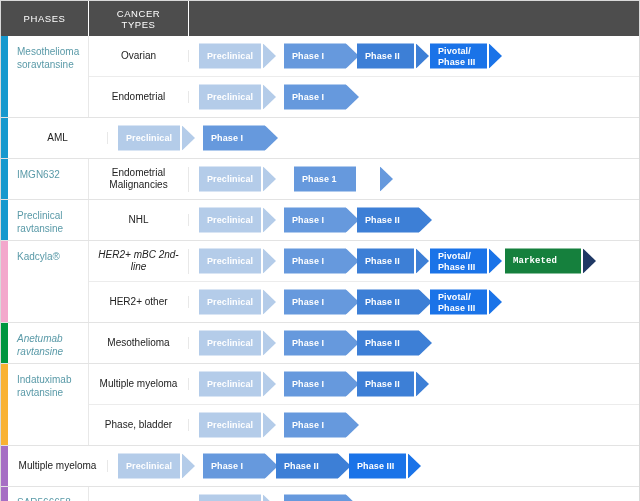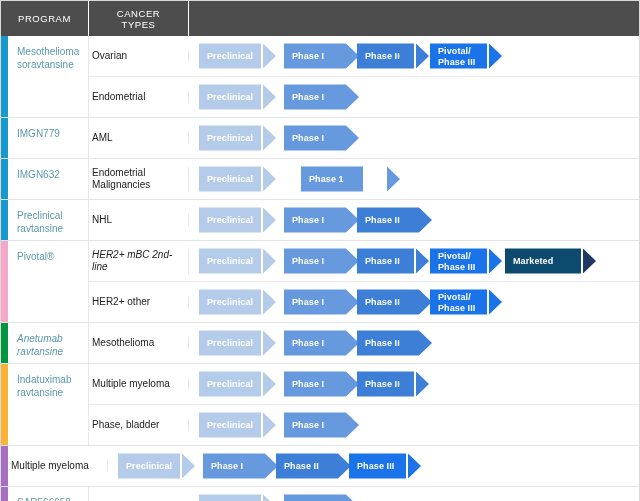--- a/index.html
+++ b/index.html
@@ -58,21 +58,21 @@
   .prog-row{
     display:flex;align-items:center;
     height:40px;flex:0 0 40px;
     border-bottom:1px solid #ececec;
   }
   .prog-row:last-child{border-bottom:none;}
 
   .cancer{
     width:100px;flex:0 0 100px;
     box-sizing:border-box;
-    text-align:left;
+    text-align:center;
     font-size:10px;line-height:12.5px;
     color:#222222;
     padding:0 3px;
     border-right:1px solid #e8e8e8;
   }
 
   .phases{
     flex:1;position:relative;height:100%;
   }
 
@@ -99,21 +99,21 @@
     width:13px;height:25px;
     clip-path:polygon(0 0,0 100%,100% 50%);
   }
 </style>
 </head>
 <body>
 
 <div id="pipeline">
 
   <div class="thead">
-    <div class="th th-program">PROGRAM</div>
+    <div class="th th-program">PHASES</div>
     <div class="th th-cancer" style="white-space:pre-line">CANCER
 TYPES</div>
   </div>
 
   <div class="tbody" id="tbody">
       <div class="prog-group">
         <div class="color-bar" style="background: rgb(23, 153, 206);"></div>
         <div class="prog-name" style="white-space: pre-line;">Mesothelioma
 soravtansine</div>
         <div class="prog-rows">
@@ -153,21 +153,20 @@
               <div class="bar" style="left: 95px;">
                 <div class="body" style="background: rgb(102, 153, 221); width: 62px;">Phase I</div>
                 <div class="tip" style="background: rgb(102, 153, 221);"></div>
               </div>
             </div>
           </div>
         </div>
       </div>
       <div class="prog-group">
         <div class="color-bar" style="background: rgb(23, 153, 206);"></div>
-        <div class="prog-name" style="white-space: pre-line;">IMGN779</div>
         <div class="prog-rows">
           <div class="prog-row">
             <div class="cancer" style="white-space: pre-line;">AML</div>
             <div class="phases">
               <div class="bar" style="left: 10px;">
                 <div class="body" style="background: rgb(180, 204, 233); width: 62px;">Preclinical</div>
                 <div class="gap"></div>
                 <div class="tip" style="background: rgb(180, 204, 233);"></div>
               </div>
               <div class="bar" style="left: 95px;">
@@ -184,21 +183,21 @@
         <div class="prog-rows">
           <div class="prog-row">
             <div class="cancer" style="white-space: pre-line;">Endometrial
 Malignancies</div>
             <div class="phases">
               <div class="bar" style="left: 10px;">
                 <div class="body" style="background: rgb(180, 204, 233); width: 62px;">Preclinical</div>
                 <div class="gap"></div>
                 <div class="tip" style="background: rgb(180, 204, 233);"></div>
               </div>
-              <div class="bar" style="left: 112px; gap: 24px;">
+              <div class="bar" style="left: 105px; gap: 24px;">
                 <div class="body" style="background: rgb(102, 153, 221); width: 62px;">Phase 1</div>
                 <div class="tip" style="background: rgb(102, 153, 221);"></div>
               </div>
             </div>
           </div>
         </div>
       </div>
       <div class="prog-group">
         <div class="color-bar" style="background: rgb(23, 153, 206);"></div>
         <div class="prog-name" style="white-space: pre-line;">Preclinical
@@ -219,21 +218,21 @@
               <div class="bar" style="left: 168px;">
                 <div class="body" style="background: rgb(61, 127, 214); width: 62px;">Phase II</div>
                 <div class="tip" style="background: rgb(61, 127, 214);"></div>
               </div>
             </div>
           </div>
         </div>
       </div>
       <div class="prog-group">
         <div class="color-bar" style="background: rgb(243, 168, 204);"></div>
-        <div class="prog-name" style="white-space: pre-line;">Pivotal®</div>
+        <div class="prog-name" style="white-space: pre-line;">Kadcyla®</div>
         <div class="prog-rows">
           <div class="prog-row">
             <div class="cancer" style="white-space: pre-line; font-style: italic;">HER2+ mBC 2nd-line</div>
             <div class="phases">
               <div class="bar" style="left: 10px;">
                 <div class="body" style="background: rgb(180, 204, 233); width: 62px;">Preclinical</div>
                 <div class="gap"></div>
                 <div class="tip" style="background: rgb(180, 204, 233);"></div>
               </div>
               <div class="bar" style="left: 95px;">
@@ -245,21 +244,21 @@
                 <div class="gap"></div>
                 <div class="tip" style="background: rgb(61, 127, 214);"></div>
               </div>
               <div class="bar" style="left: 241px;">
                 <div class="body" style="background: rgb(26, 115, 232); width: 57px;">Pivotal/
 Phase III</div>
                 <div class="gap"></div>
                 <div class="tip" style="background: rgb(26, 115, 232);"></div>
               </div>
               <div class="bar" style="left: 316px;">
-                <div class="body" style="background: #0c4a6e; width: 76px;">Marketed</div>
+                <div class="body" style="background: #15803d; width: 76px; font-family: Liberation Mono, monospace;">Marketed</div>
                 <div class="gap"></div>
                 <div class="tip" style="background: rgb(31, 56, 100);"></div>
               </div>
             </div>
           </div>
           <div class="prog-row">
             <div class="cancer" style="white-space: pre-line;">HER2+ other</div>
             <div class="phases">
               <div class="bar" style="left: 10px;">
                 <div class="body" style="background: rgb(180, 204, 233); width: 62px;">Preclinical</div>

